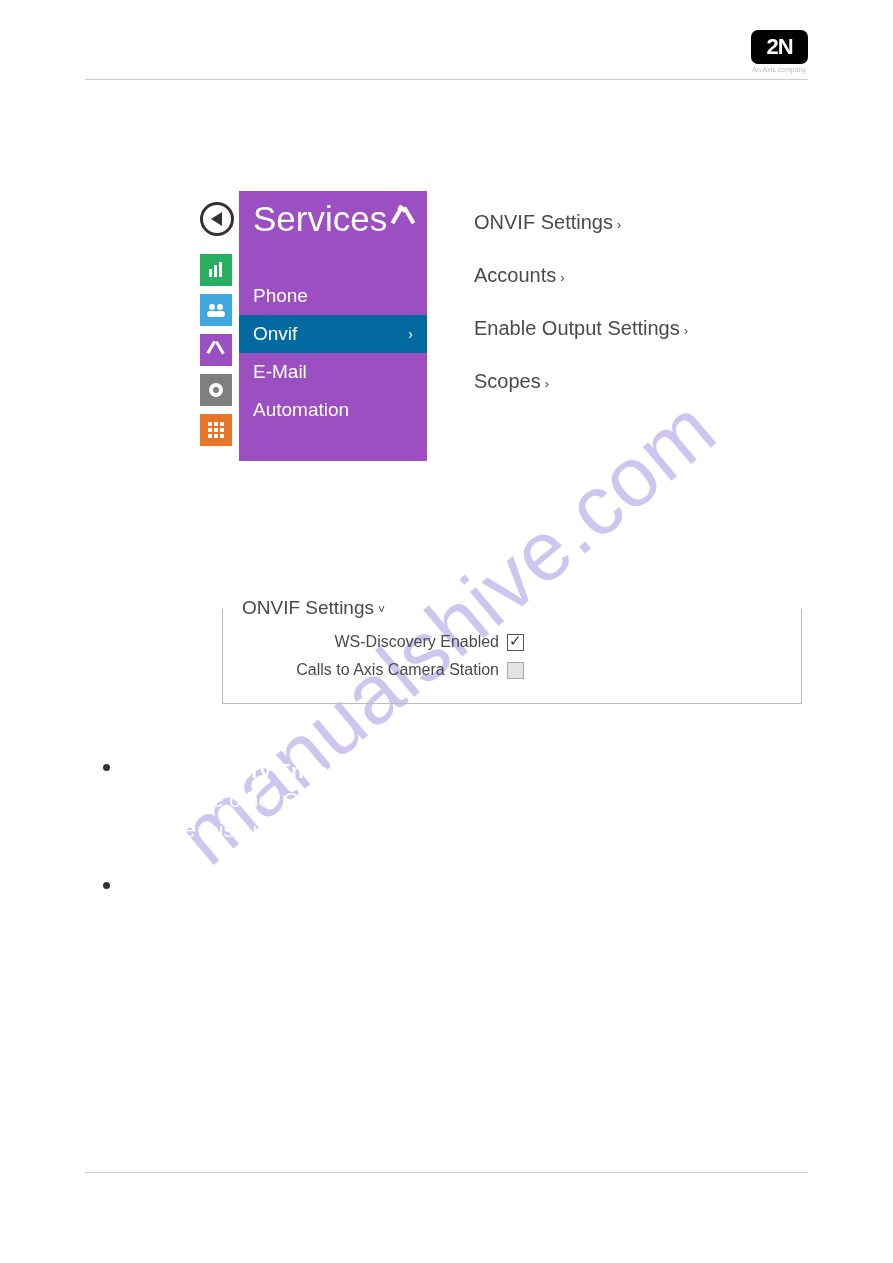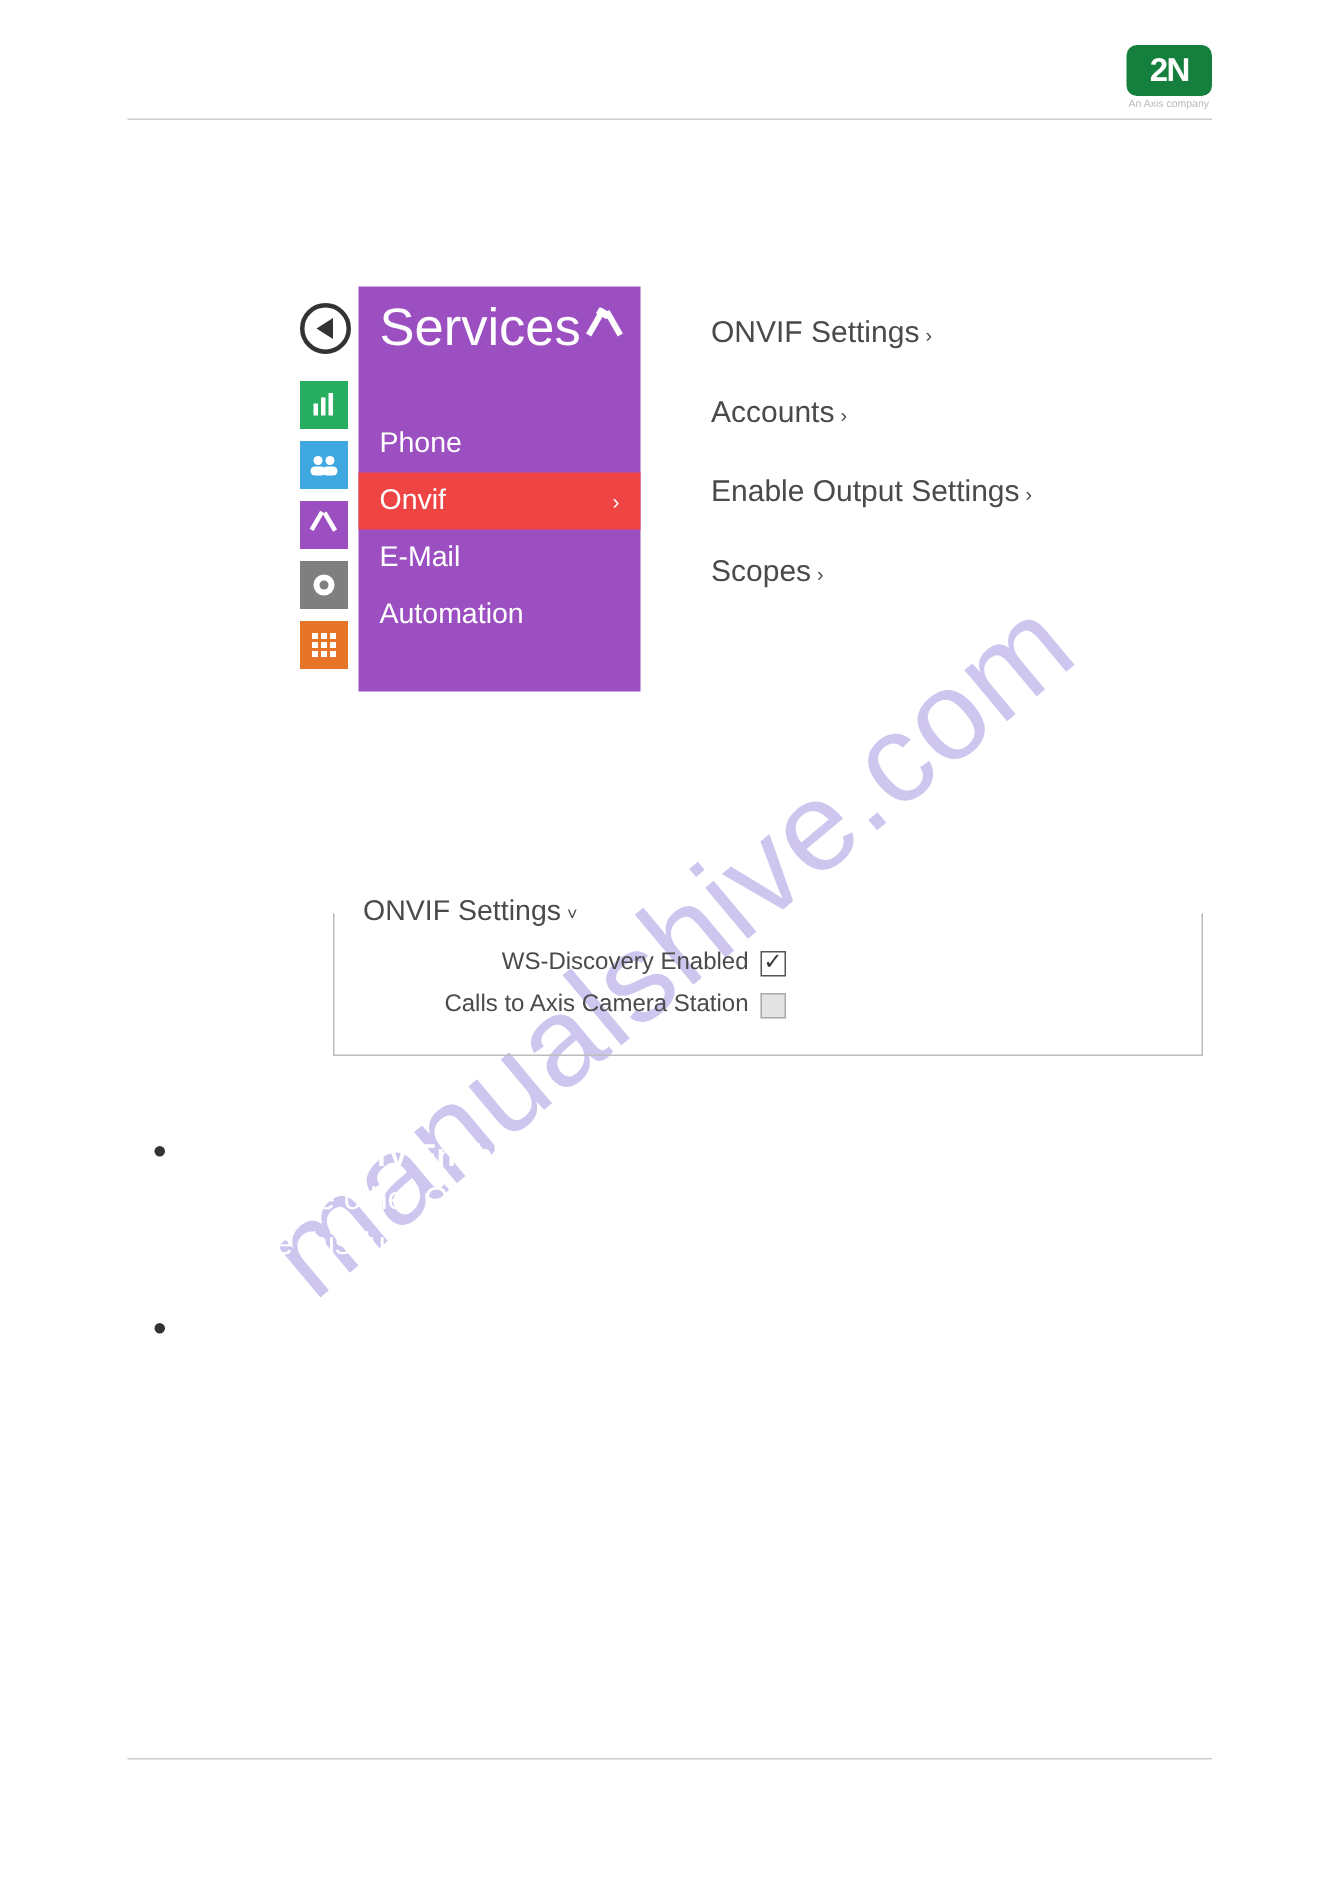--- a/index.html
+++ b/index.html
@@ -20,21 +20,21 @@
 }
 .header-bar {
   height: 50px;
   border-bottom: 1px solid #ccc;
   position: relative;
 }
 .logo-2n {
   position: absolute;
   right: 0; top: 0;
   width: 57px; height: 34px;
-  background: #15803d;
+  background: #000000;
   border-radius: 7px;
   display: flex; align-items: center; justify-content: center;
 }
 .logo-2n span {
   color: #fff; font-weight: 700; font-size: 22px; letter-spacing: -1px;
 }
 .logo-sub {
   position: absolute;
   right: 2px; top: 36px;
   font-size: 7px; color: #bbb;
@@ -101,21 +101,21 @@
   position: absolute;
   right: 10px; top: 14px;
 }
 .svc-list { margin-top: 30px; }
 .svc-item {
   padding: 8px 14px;
   font-size: 19px;
   position: relative;
 }
 .svc-item.selected {
-  background: #ef4444;
+  background: #0369a1;
 }
 .svc-item .chev {
   position: absolute;
   right: 14px; top: 50%;
   transform: translateY(-50%);
   font-size: 14px;
 }
 
 .right-links {
   position: absolute;

